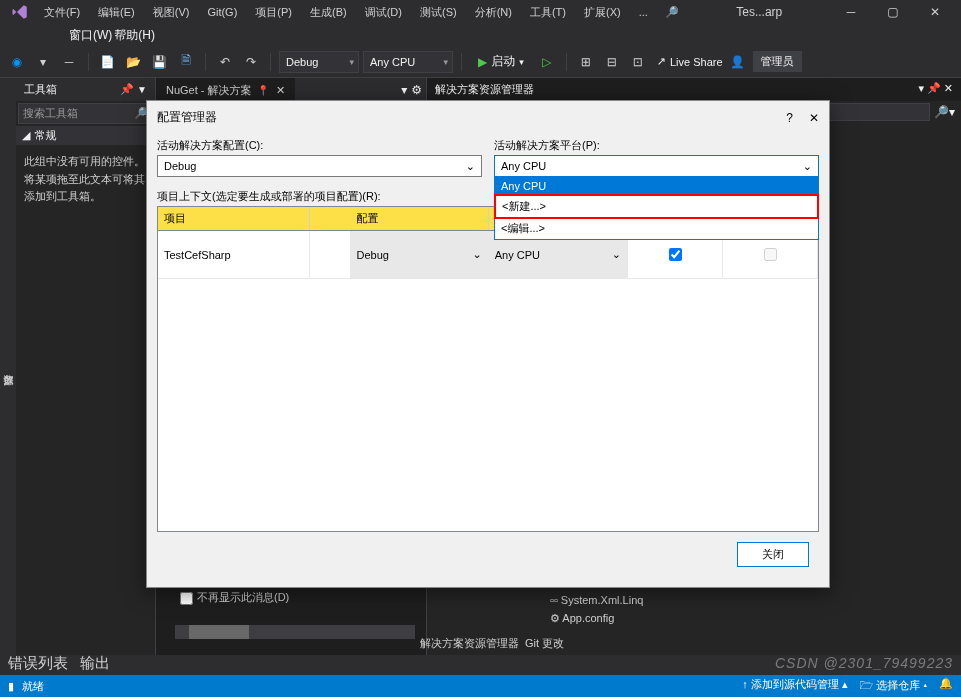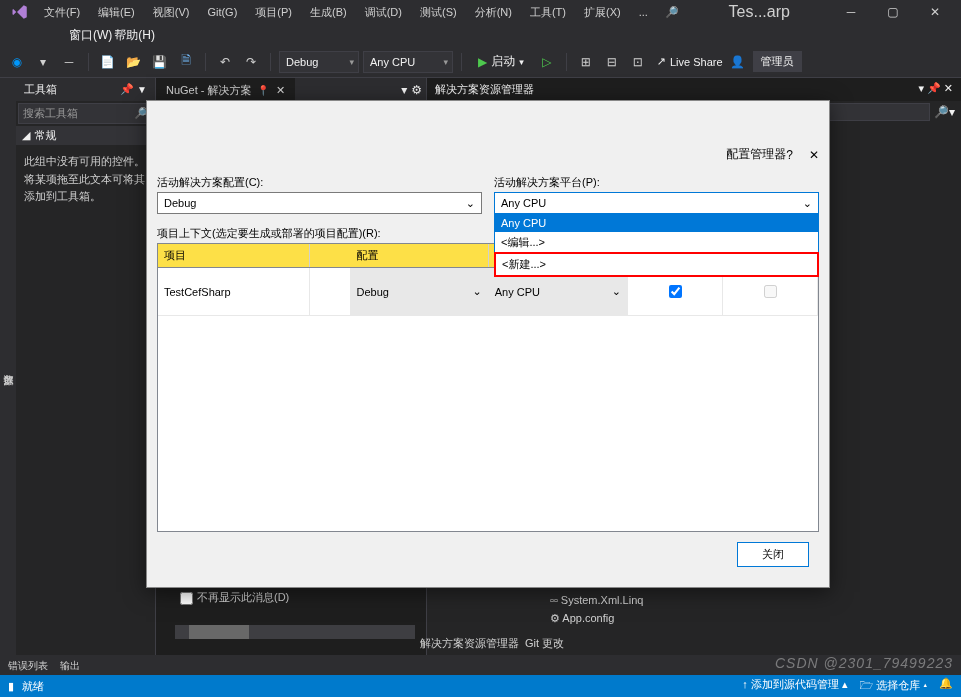--- a/index.html
+++ b/index.html
@@ -3,21 +3,21 @@
 <meta charset="utf-8">
 <style>
 * { margin: 0; padding: 0; box-sizing: border-box; font-family: "Microsoft YaHei", "Segoe UI", sans-serif; }
 body { background: #2d2d30; color: #f1f1f1; font-size: 12px; width: 961px; height: 697px; overflow: hidden; position: relative; }
 
 
 .menubar { display: flex; align-items: center; height: 24px; background: #2d2d30; padding: 0 6px; gap: 2px; }
 .menubar .vs-logo { width: 28px; height: 20px; display: flex; align-items: center; justify-content: center; color: #b180d7; }
 .menubar .menu-item { padding: 3px 8px; color: #d0d0d0; font-size: 11px; cursor: pointer; }
 .menubar .spacer { flex: 1; }
-.menubar .title-text { color: #d0d0d0; font-size: 16px; }
+.menubar .title-text { color: #d0d0d0; font-size: 12px; }
 .winbtn { width: 40px; height: 24px; display: flex; align-items: center; justify-content: center; color: #d0d0d0; }
 
 .menubar2 { display: flex; align-items: center; height: 22px; background: #2d2d30; padding: 0 6px; gap: 2px; margin-left: 33px; }
 
 
 .toolbar { display: flex; align-items: center; height: 32px; background: #2d2d30; padding: 0 6px; gap: 4px; border-bottom: 1px solid #3f3f46; }
 .toolbar .btn { display: flex; align-items: center; justify-content: center; width: 22px; height: 22px; color: #d0d0d0; }
 .toolbar .sep { width: 1px; height: 18px; background: #3f3f46; margin: 0 4px; }
 .toolbar .combo { background: #333337; border: 1px solid #3f3f46; color: #f1f1f1; height: 22px; padding: 0 20px 0 6px; font-size: 11px; display: flex; align-items: center; position: relative; }
 .toolbar .combo::after { content: "▾"; position: absolute; right: 4px; font-size: 9px; color: #999; }
@@ -42,27 +42,27 @@
 .doc-tab .close { font-size: 11px; }
 .prop-icons { margin-left: auto; display: flex; align-items: center; gap: 4px; padding-right: 4px; }
 
 .right-panel { width: 535px; background: #252526; border-left: 1px solid #3f3f46; display: flex; flex-direction: column; }
 .right-panel .panel-tabs { display: flex; background: #2d2d30; }
 .right-panel .ptab { flex: 1; padding: 4px 8px; font-size: 11px; background: #252526; }
 .right-panel .ptab.active { background: #1e1e1e; }
 .solution-search { display: flex; align-items: center; background: #252526; padding: 2px; }
 .solution-search input { flex: 1; background: #333337; border: 1px solid #3f3f46; color: #f1f1f1; padding: 2px 4px; font-size: 11px; }
 
-.bottom-tabs { position: absolute; bottom: 22px; left: 0; display: flex; padding: 2px 8px; gap: 12px; font-size: 10px; color: #d0d0d0; align-items: flex-end; }
+.bottom-tabs { position: absolute; bottom: 22px; left: 0; display: flex; padding: 2px 8px; gap: 12px; font-size: 15px; color: #d0d0d0; align-items: flex-end; }
 .statusbar { position: absolute; bottom: 0; left: 0; right: 0; height: 22px; background: #007acc; display: flex; align-items: center; padding: 0 8px; font-size: 11px; color: #fff; }
 .statusbar .status-right { margin-left: auto; display: flex; gap: 12px; }
 
 
 .modal { position: absolute; left: 146px; top: 100px; width: 684px; height: 488px; background: #f0f0f0; border: 1px solid #888; box-shadow: 0 4px 20px rgba(0,0,0,0.5); color: #000; display: flex; flex-direction: column; }
-.modal-title { display: flex; align-items: center; justify-content: flex-end; padding: 8px 10px; font-size: 12px; margin-top: 37px; }
+.modal-title { display: flex; align-items: center; justify-content: space-between; padding: 8px 10px; font-size: 12px; }
 .modal-title .right { display: flex; gap: 16px; align-items: center; }
 .modal-body { flex: 1; padding: 4px 10px 10px 10px; display: flex; flex-direction: column; }
 .config-row { display: flex; gap: 12px; margin-bottom: 8px; }
 .config-col { flex: 1; display: flex; flex-direction: column; gap: 2px; }
 .config-col label { font-size: 11px; }
 .config-col .dropdown { border: 1px solid #7a7a7a; background: #fff; padding: 3px 6px; font-size: 11px; display: flex; align-items: center; justify-content: space-between; height: 22px; }
 .config-col .dropdown.open { border: 1px solid #0078d7; }
 .dropdown-list { position: absolute; background: #fff; border: 1px solid #0078d7; font-size: 11px; z-index: 10; }
 .dropdown-list .opt { padding: 3px 6px; }
 .dropdown-list .opt.sel { background: #0078d7; color: #fff; }
@@ -252,22 +252,22 @@
         </div>
       </div>
       <div class="config-col" style="position:relative">
         <label>活动解决方案平台(P):</label>
         <div class="dropdown open">
           <span>Any CPU</span>
           <span>⌄</span>
         </div>
         <div class="dropdown-list" style="left:0;right:0;top:38px">
           <div class="opt sel">Any CPU</div>
+          <div class="opt highlight">&lt;新建...&gt;</div>
           <div class="opt">&lt;编辑...&gt;</div>
-          <div class="opt highlight">&lt;新建...&gt;</div>
         </div>
       </div>
     </div>
     <div class="context-label">项目上下文(选定要生成或部署的项目配置)(R):</div>
     <div class="grid">
       <div class="grid-header">
         <div class="gh gh1">项目</div>
         <div class="gh gh2">配置</div>
         <div class="gh gh3">平台</div>
         <div class="gh gh4">生成</div>

